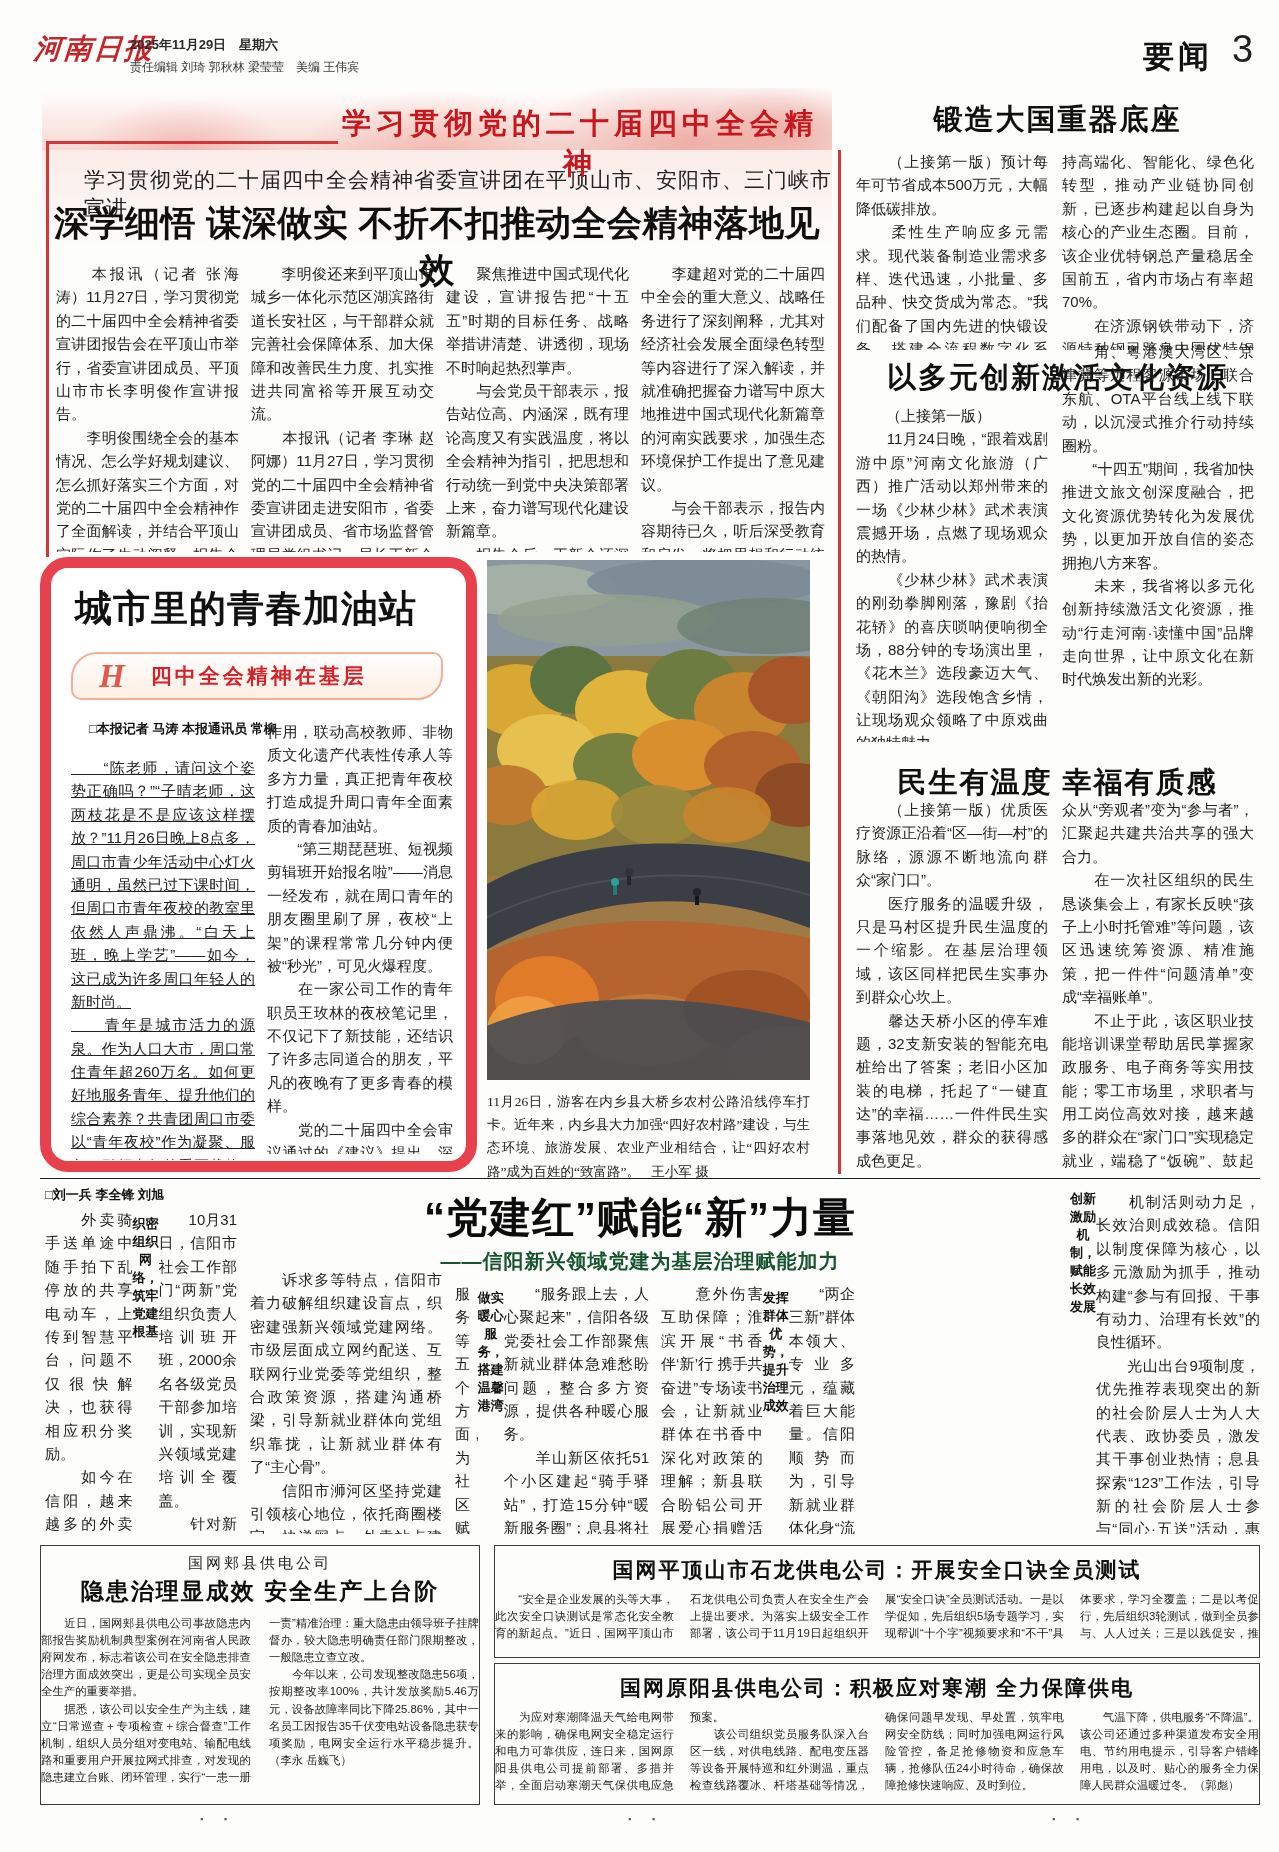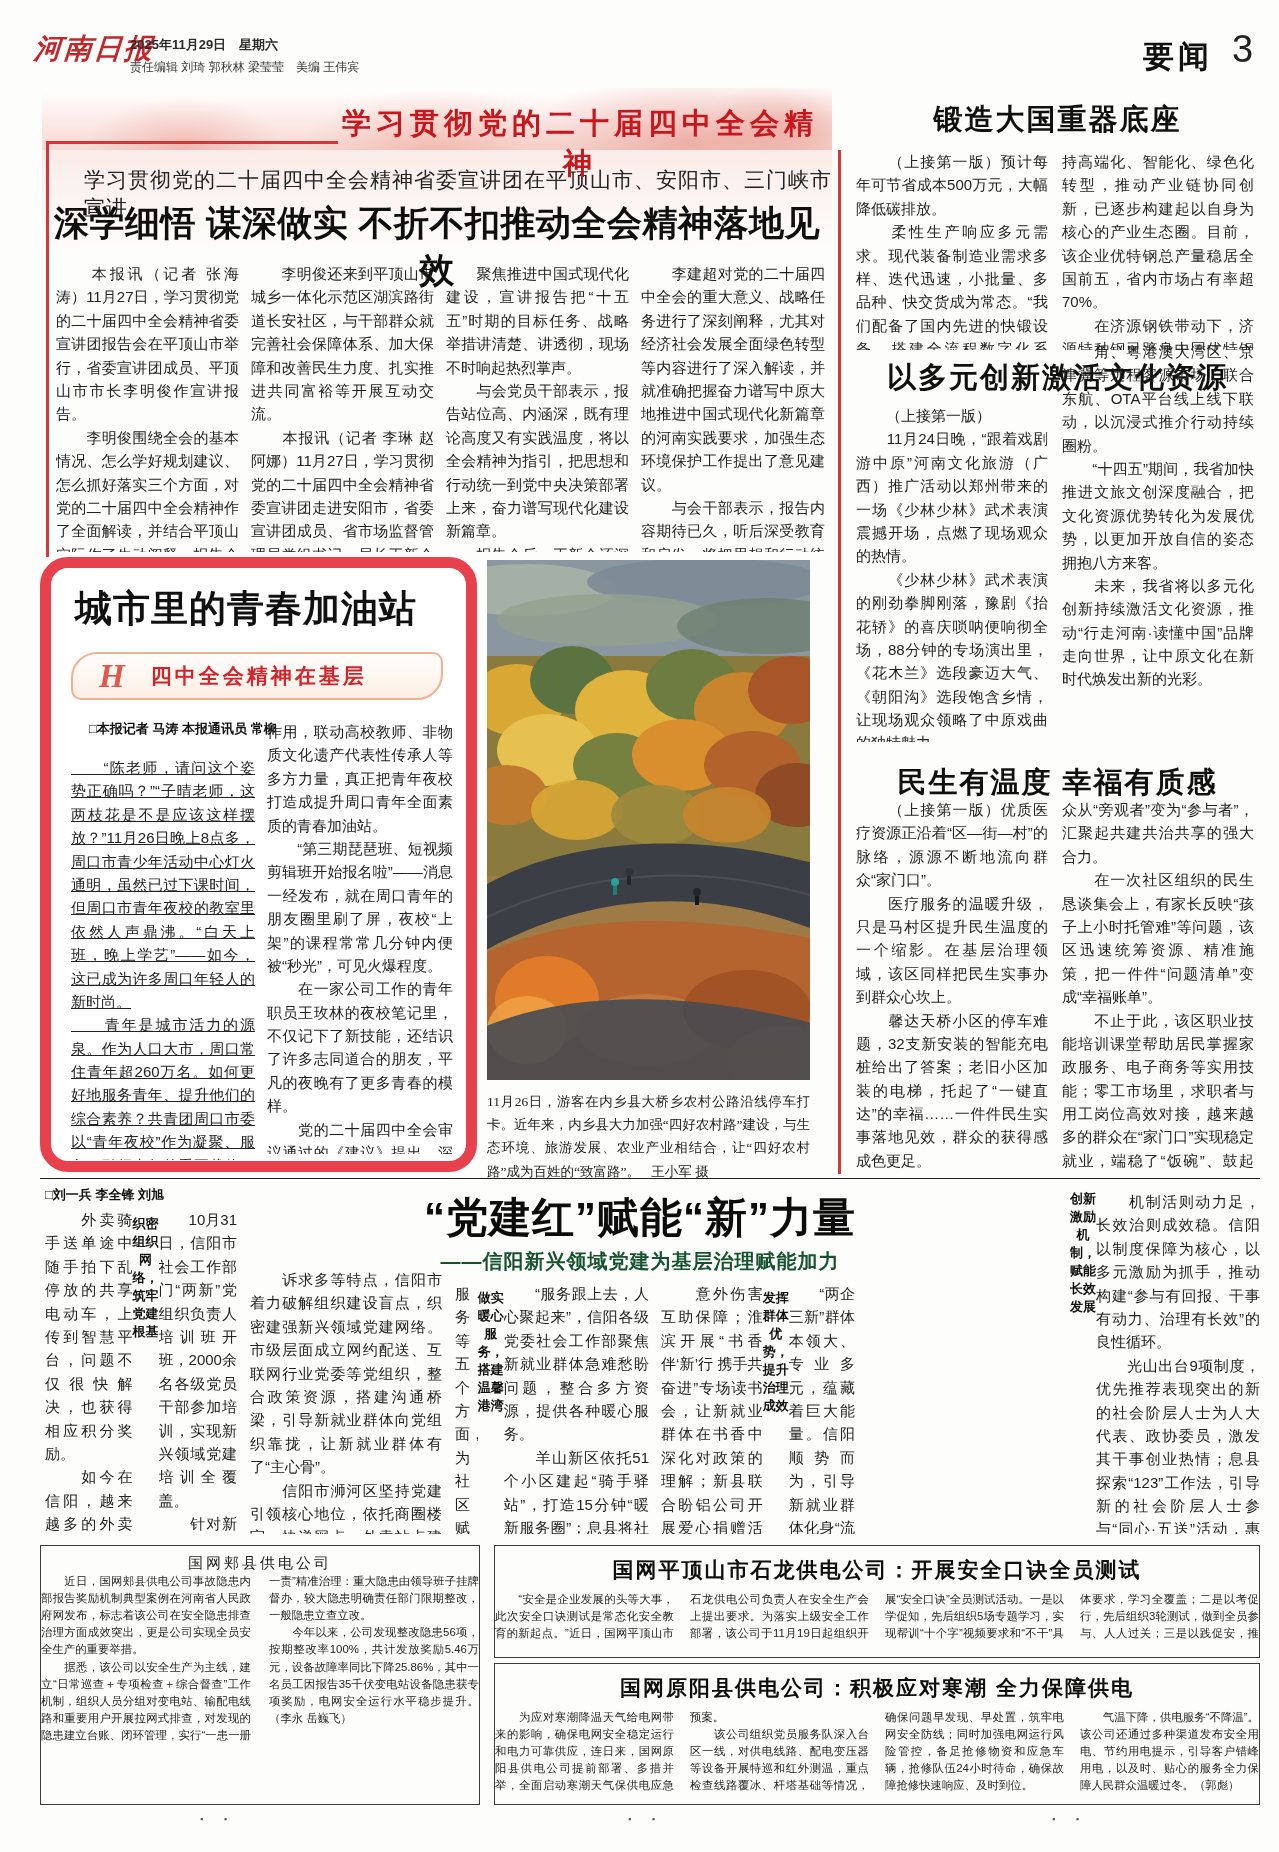--- a/index.html
+++ b/index.html
@@ -224,20 +224,21 @@
   </div>
   <div class="abs party-col" style="left:1070px; top:1190px; width:190px; height:344px; overflow:hidden;">
     <div class="sub-hed" style="margin-top:0;">创新激励机制，赋能长效发展</div>
     <div class="body-text">　　机制活则动力足，长效治则成效稳。信阳以制度保障为核心，以多元激励为抓手，推动构建“参与有回报、干事有动力、治理有长效”的良性循环。
 　　光山出台9项制度，优先推荐表现突出的新的社会阶层人士为人大代表、政协委员，激发其干事创业热情；息县探索“123”工作法，引导新的社会阶层人士参与“同心·五送”活动，惠及群众3000余人；潢川打造城市“光州小屋”“企业联盟金客厅”，吸引新兴领域人士建言献策，引导新兴领域人士通过参与基层治理获得量化积分，兑换家用电器、荣誉奖励等。
 　　党建强则方向明，人心齐则事业兴。信阳以新兴领域党建为引领，让“红色引擎”在基层治理中持续发力，绘就共建共治共享的新图景。</div>
   </div>
 
   <div class="abs pbox" style="left:40px; top:1545px; width:440px; height:260px;">
     <div class="pbox-kicker">国网郏县供电公司</div>
+    <div class="pbox-headline" style="font-size:23px; margin:3px 0 8px;">隐患治理显成效  安全生产上台阶</div>
     <div class="pbody-2 body-text small-text" style="height:176px;">　　近日，国网郏县供电公司事故隐患内部报告奖励机制典型案例在河南省人民政府网发布，标志着该公司在安全隐患排查治理方面成效突出，更是公司实现全员安全生产的重要举措。
 　　据悉，该公司以安全生产为主线，建立“日常巡查＋专项检查＋综合督查”工作机制，组织人员分组对变电站、输配电线路和重要用户开展拉网式排查，对发现的隐患建立台账、闭环管理，实行“一患一册一责”精准治理：重大隐患由领导班子挂牌督办，较大隐患明确责任部门限期整改，一般隐患立查立改。
 　　今年以来，公司发现整改隐患56项，按期整改率100%，共计发放奖励5.46万元，设备故障率同比下降25.86%，其中一名员工因报告35千伏变电站设备隐患获专项奖励，电网安全运行水平稳步提升。（李永 岳巍飞）</div>
   </div>
 
   <div class="abs pbox" style="left:494px; top:1545px; width:766px; height:113px;">
     <div class="pbox-headline" style="font-size:21px; margin:2px 0 7px;">国网平顶山市石龙供电公司：开展安全口诀全员测试</div>
     <div class="pbody-4 body-text small-text" style="height:62px;">　　“安全是企业发展的头等大事，此次安全口诀测试是常态化安全教育的新起点。”近日，国网平顶山市石龙供电公司负责人在安全生产会上提出要求。为落实上级安全工作部署，该公司于11月19日起组织开展“安全口诀”全员测试活动。一是以学促知，先后组织5场专题学习，实现帮训“十个字”视频要求和“不干”具体要求，学习全覆盖；二是以考促行，先后组织3轮测试，做到全员参与、人人过关；三是以践促安，推动实现从“要我安全”到“我要安全”的转变，有效提升了员工安全意识和应急处置能力，为冬季安全生产筑牢根基。（郭毅）</div>
   </div>
 

